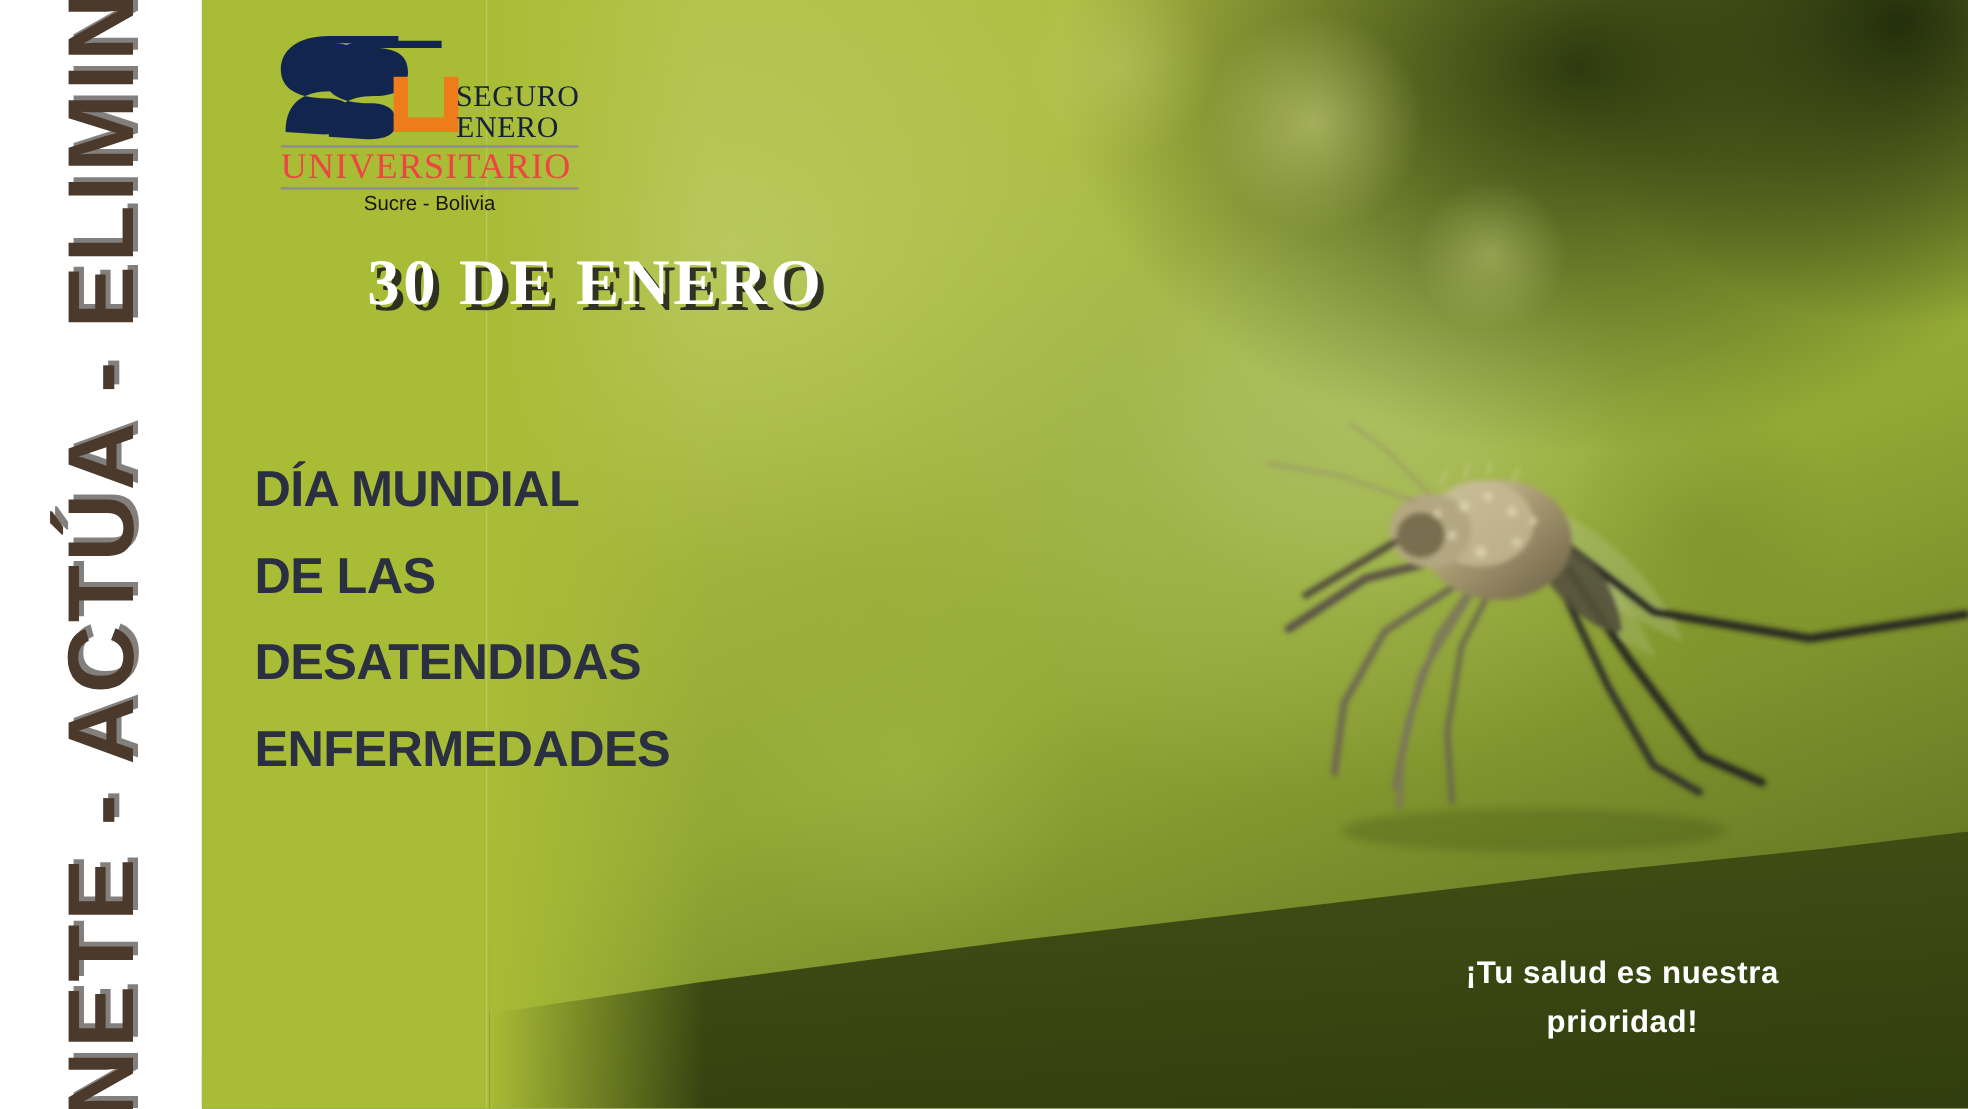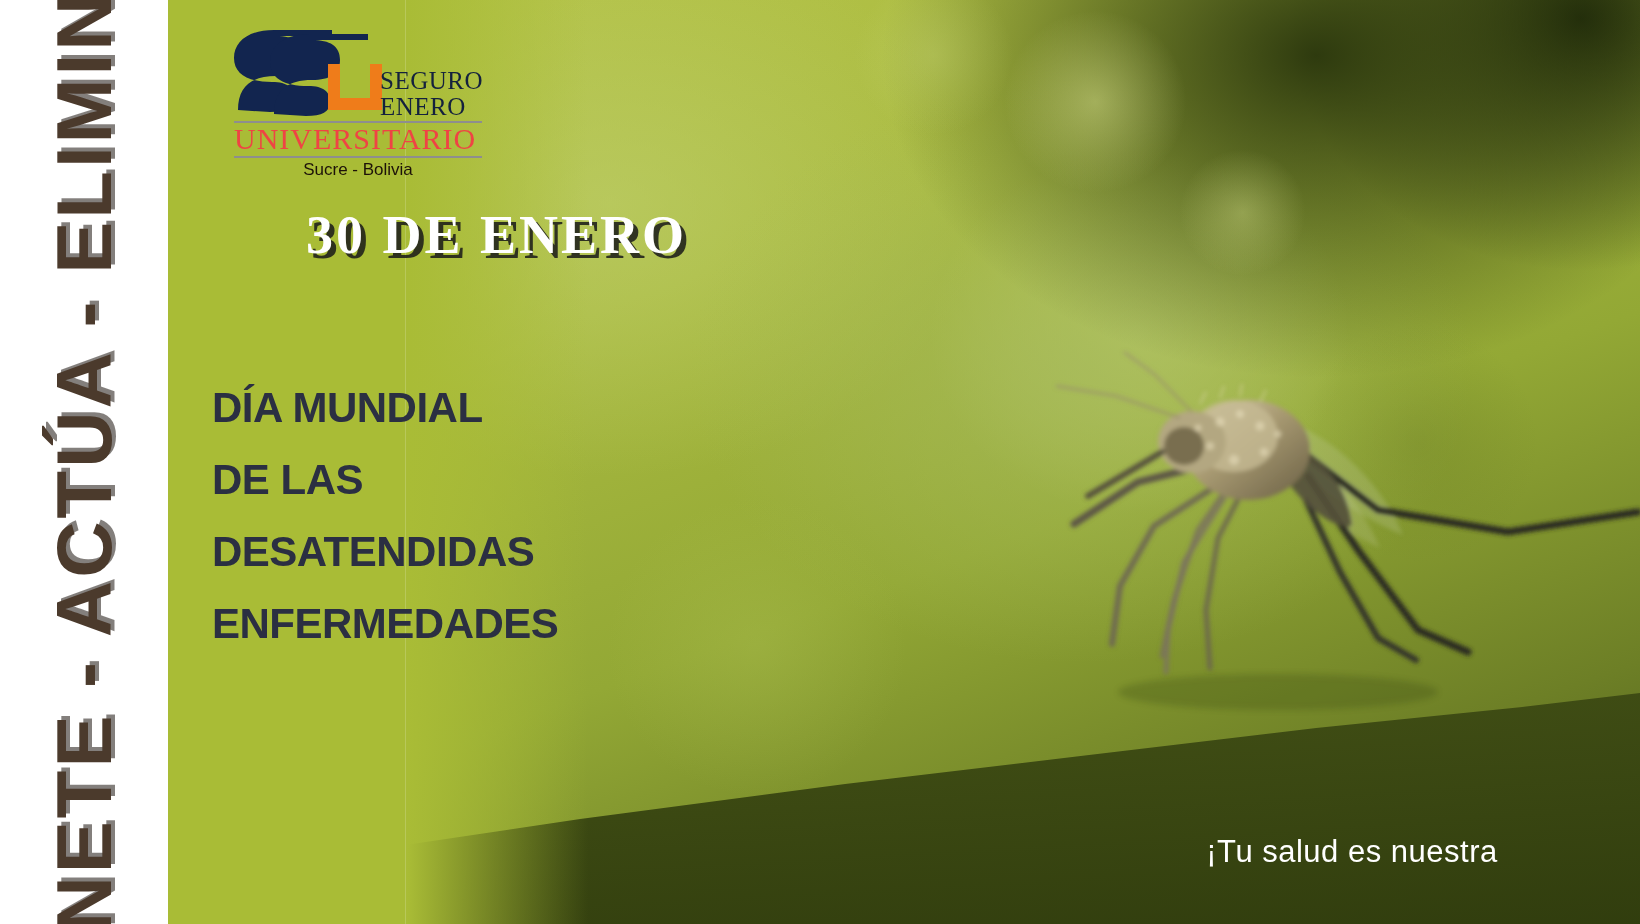--- a/index.html
+++ b/index.html
@@ -197,22 +197,22 @@
   }
 
   
   #tagline {
     position:absolute; right:68px; bottom:52px;
     width:440px;
     text-align:center;
   }
   .tagline-line {
     font-family:"Liberation Sans", sans-serif;
-    font-weight:normal;
-    font-size:31px;
+    font-weight:bold;
+    font-size:26px;
     line-height:41px;
     letter-spacing:0.5px;
     color:#ffffff;
     white-space:nowrap;
   }
 </style>
 </head>
 <body>
 
 <div id="poster">
@@ -336,16 +336,17 @@
 
     <div id="headline">
       <div class="headline-line">DÍA MUNDIAL</div>
       <div class="headline-line">DE LAS</div>
       <div class="headline-line">DESATENDIDAS</div>
       <div class="headline-line">ENFERMEDADES</div>
     </div>
 
     <div id="tagline">
       <div class="tagline-line">¡Tu salud es nuestra</div>
+      <div class="tagline-line">prioridad!</div>
     </div>
 
   </div>
 </div>
 
 </body></html>

